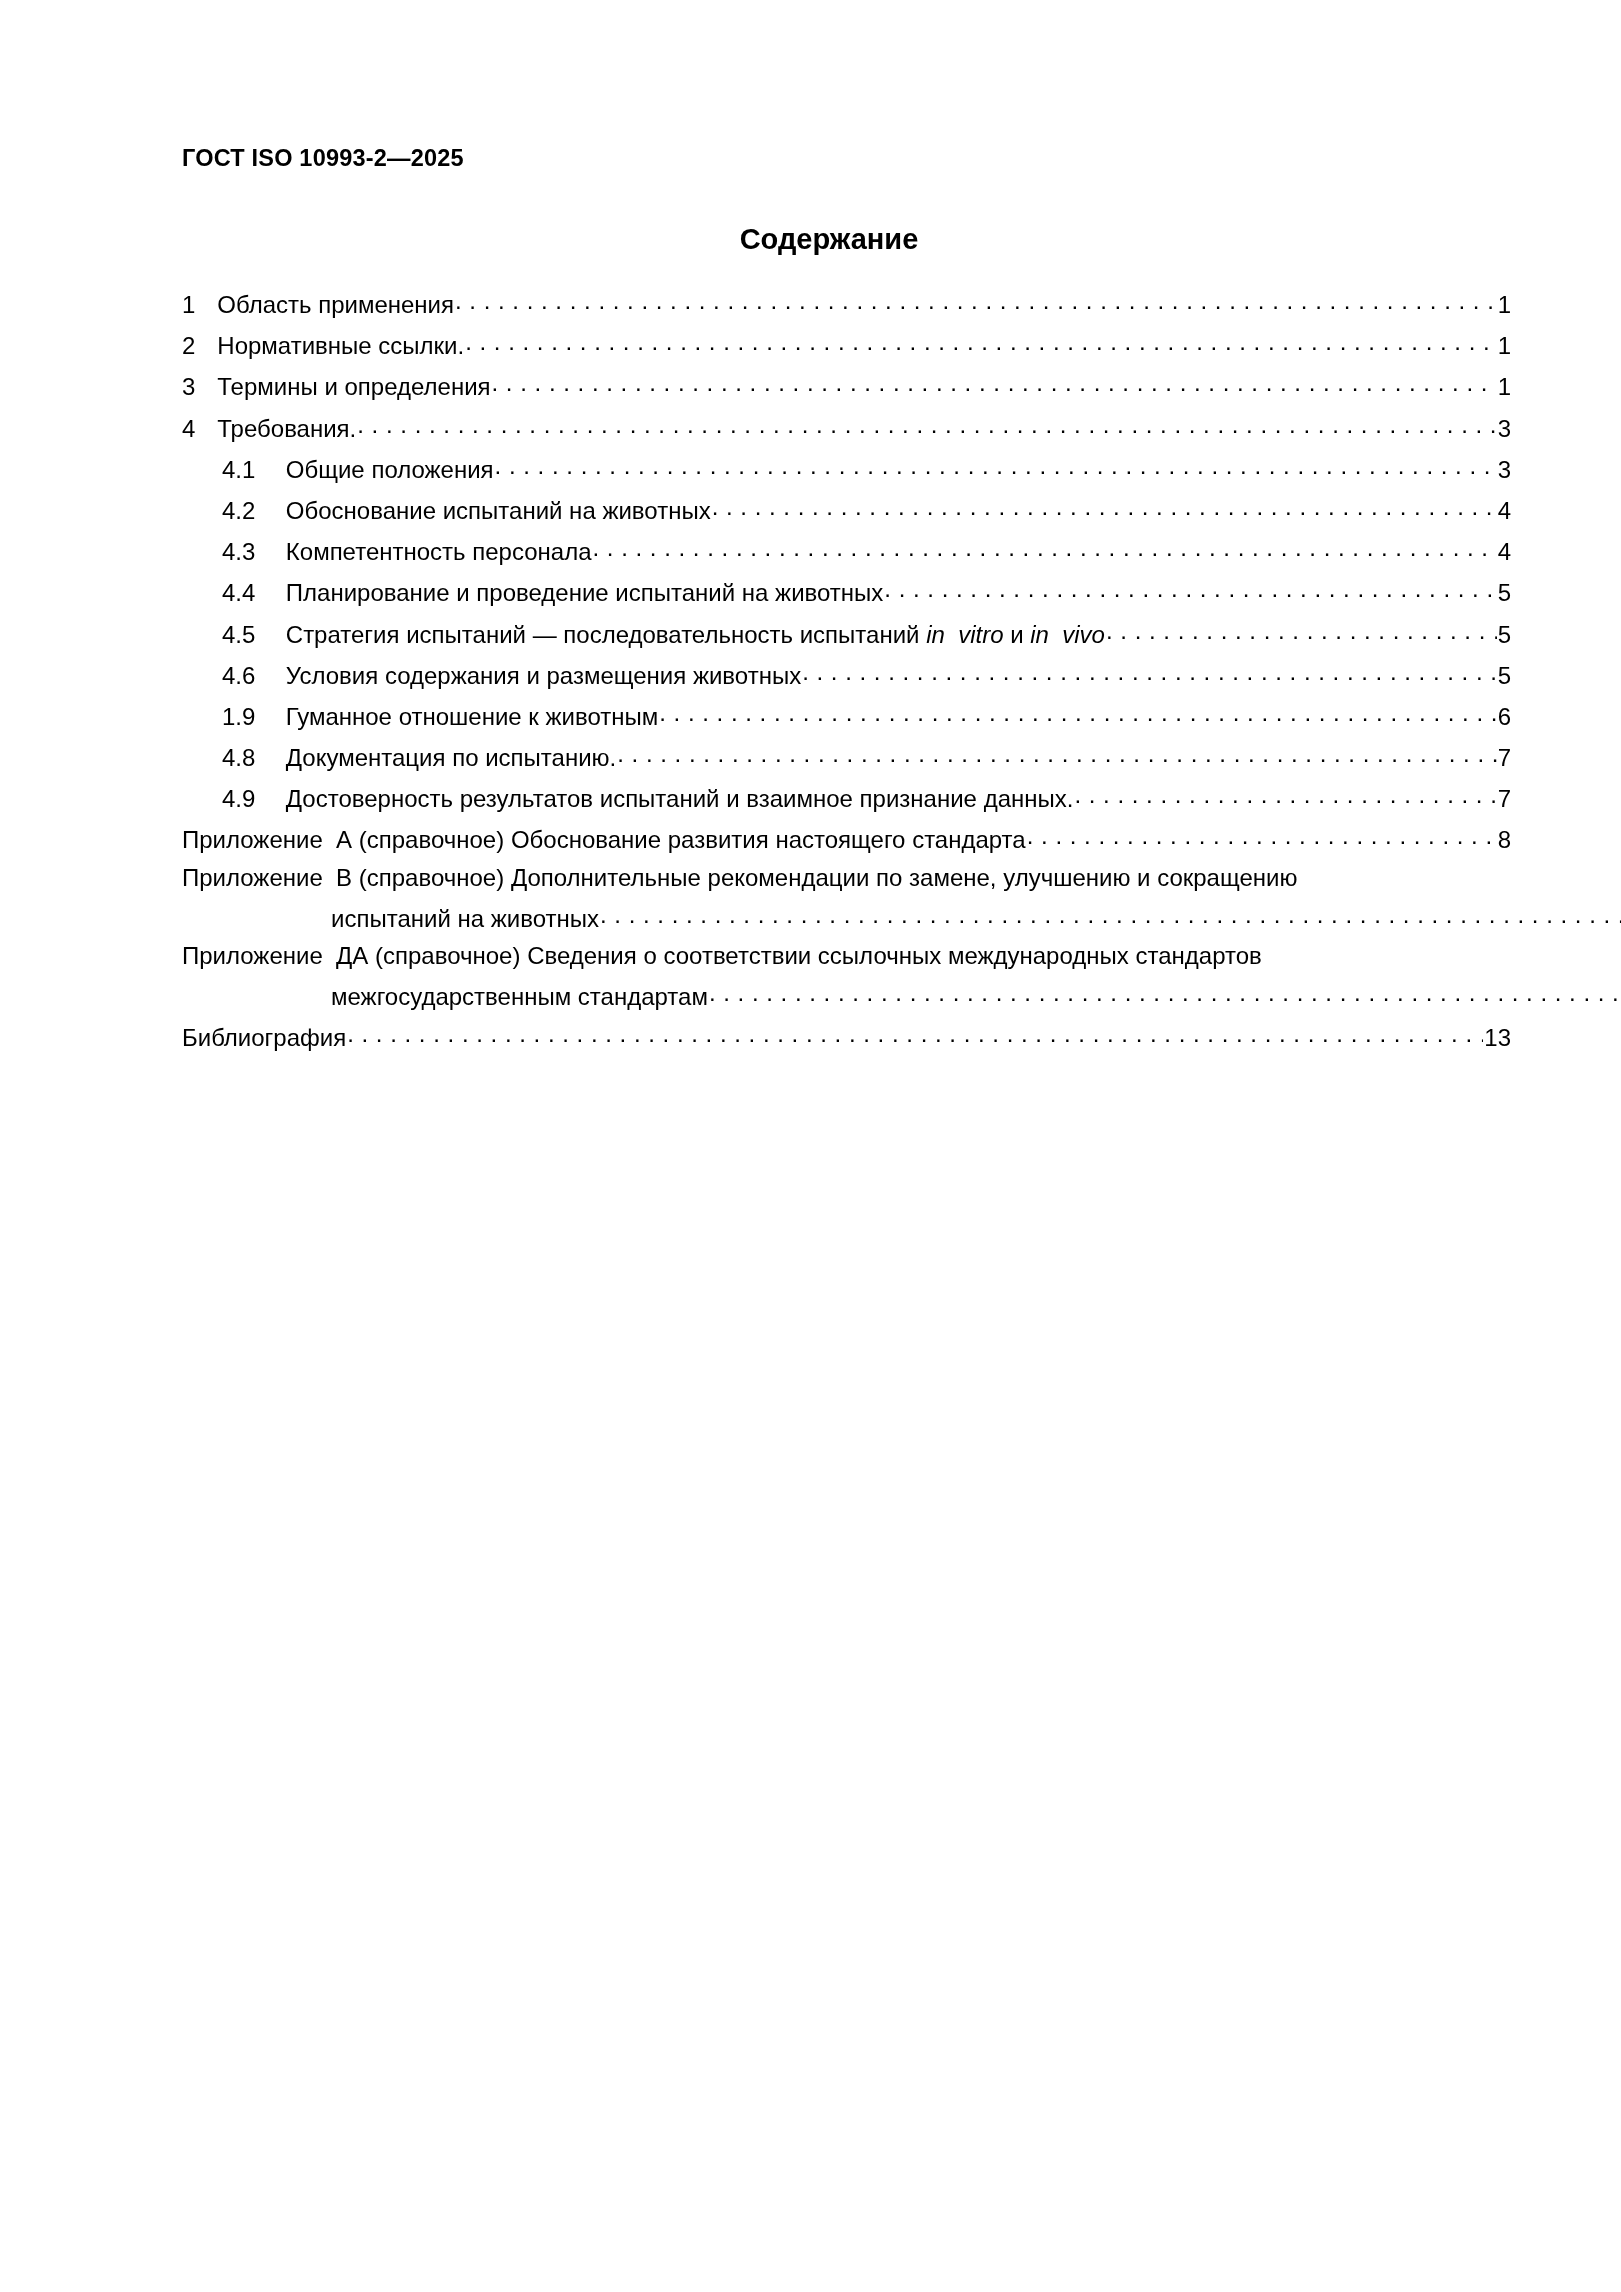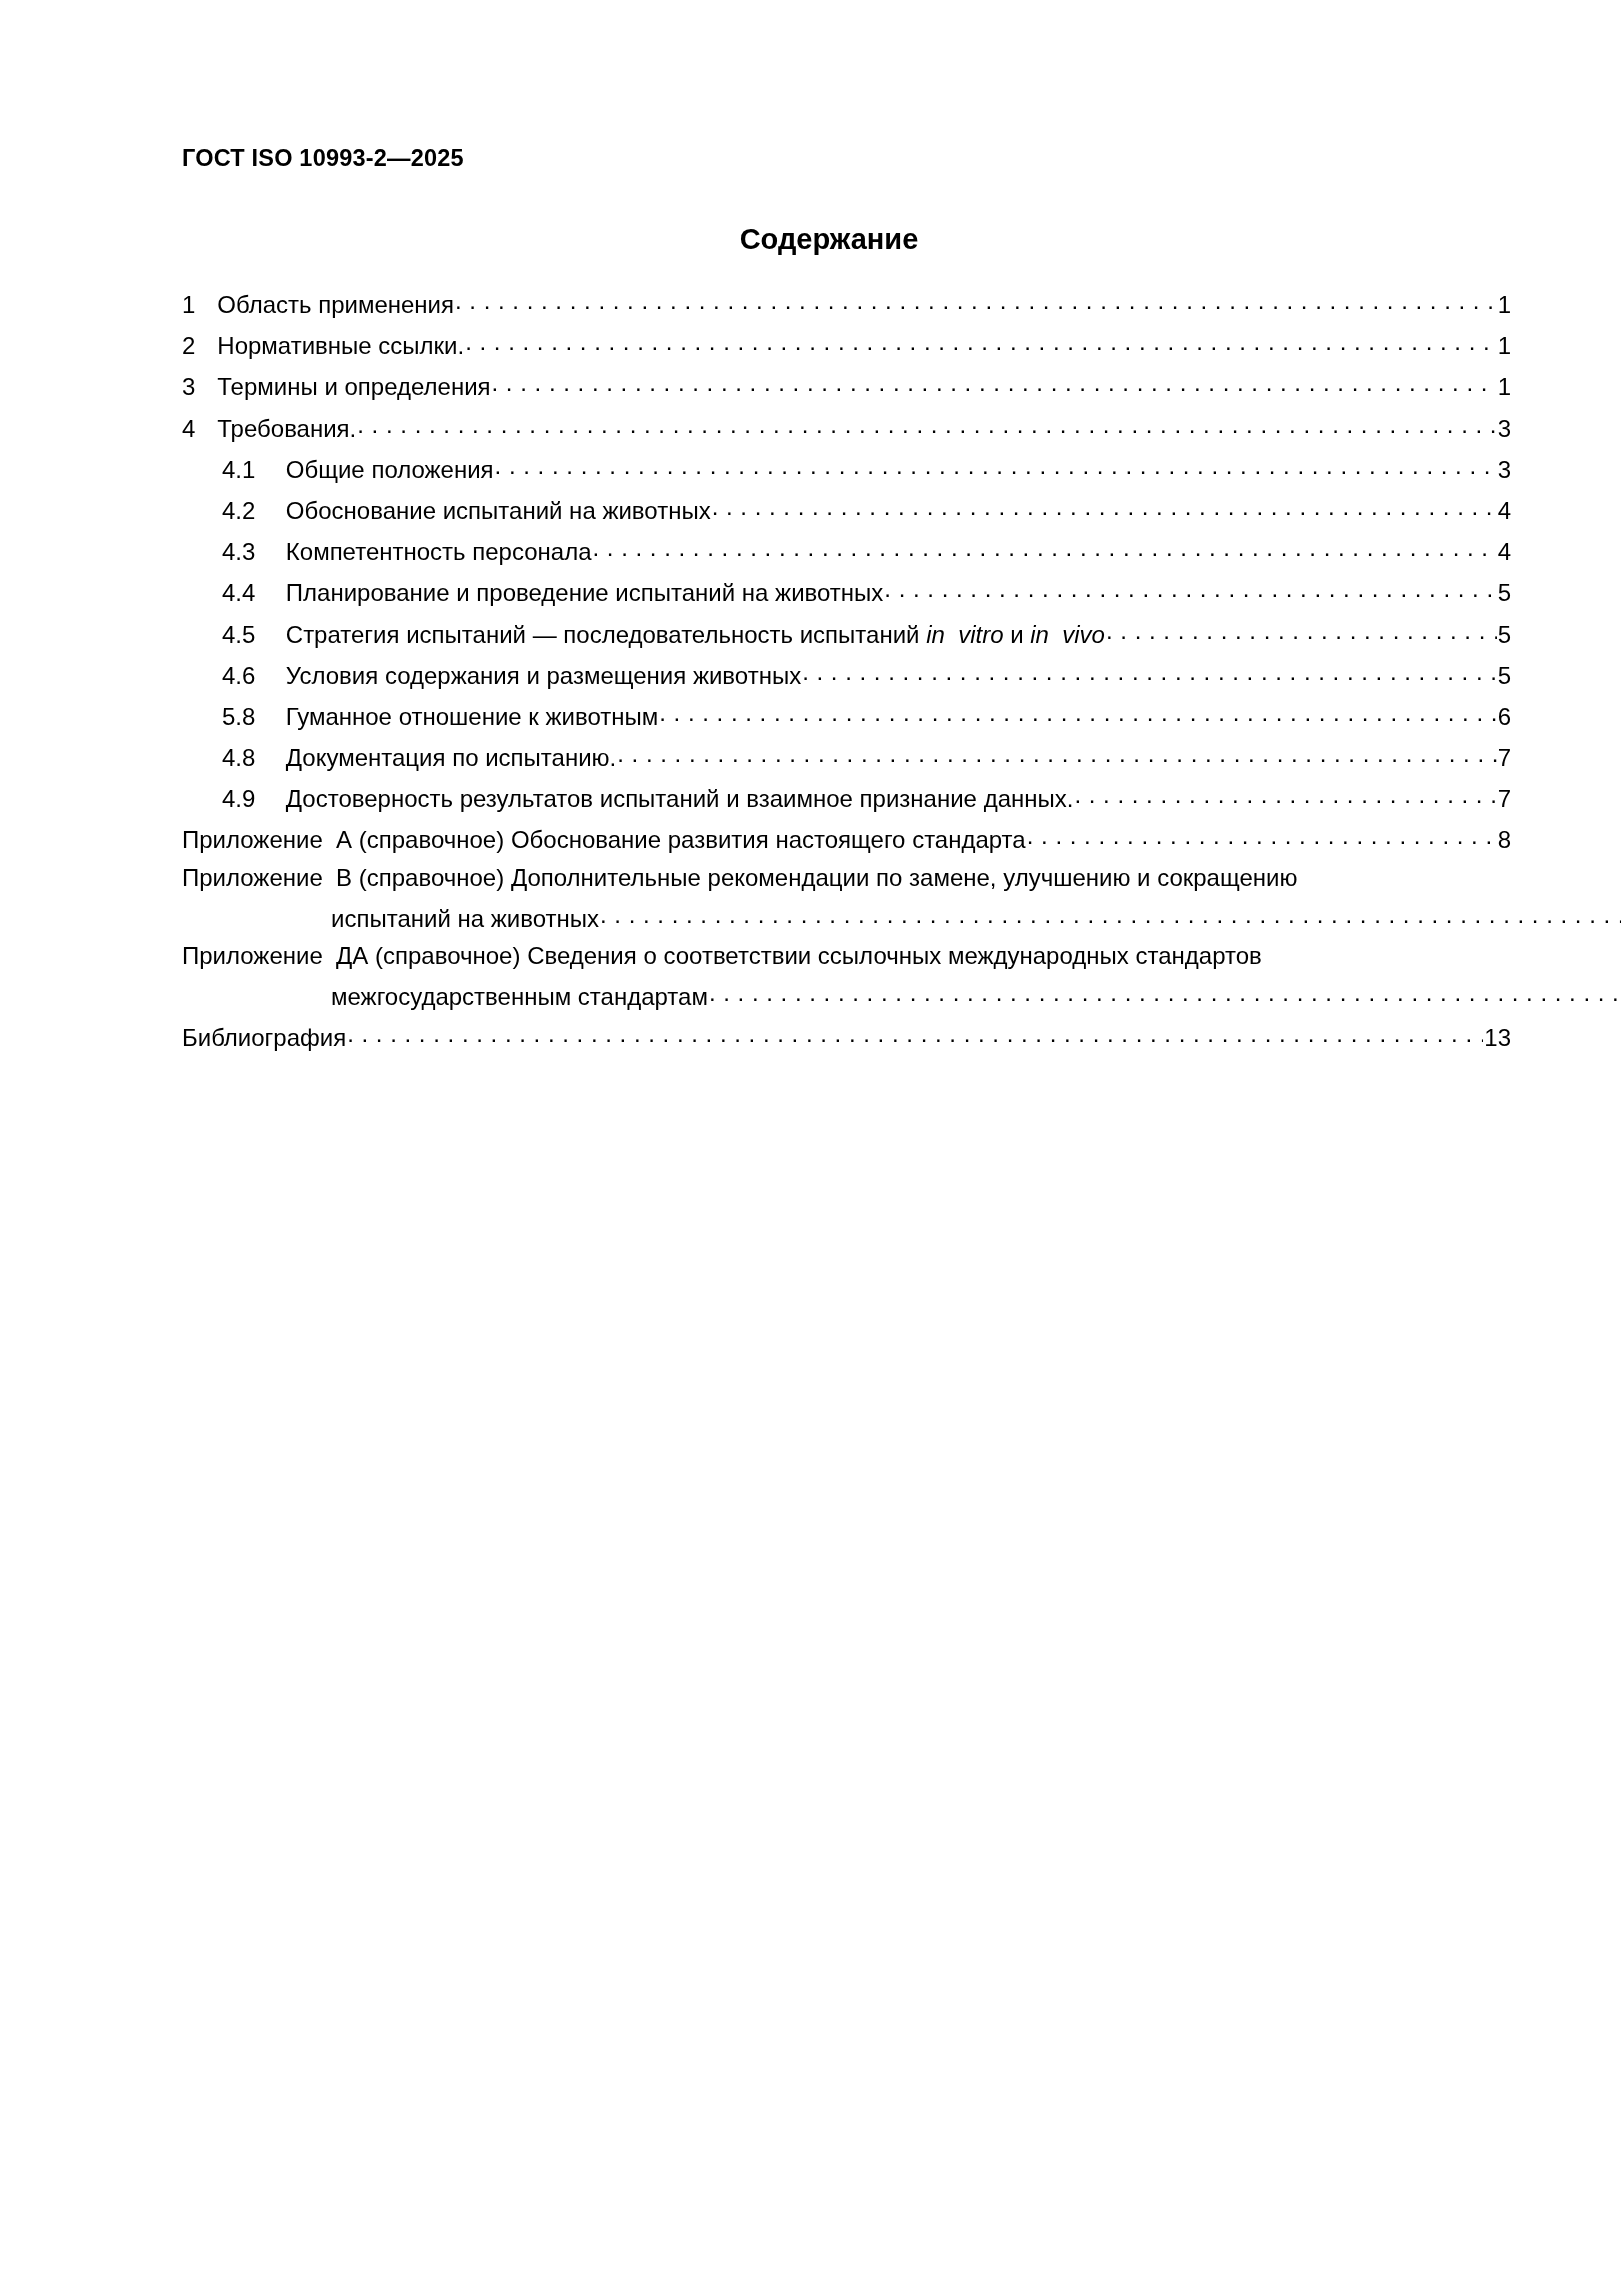--- a/index.html
+++ b/index.html
@@ -204,21 +204,21 @@
       <div class="toc-entry lvl-2">
         <div class="toc-line first">
           <span class="toc-num">4.6</span>
           <span class="toc-label">Условия содержания и размещения животных</span>
           <span class="leader"></span>
           <span class="toc-page">5</span>
         </div>
       </div>
       <div class="toc-entry lvl-2">
         <div class="toc-line first">
-          <span class="toc-num">5.8</span>
+          <span class="toc-num">1.9</span>
           <span class="toc-label">Гуманное отношение к животным</span>
           <span class="leader"></span>
           <span class="toc-page">6</span>
         </div>
       </div>
       <div class="toc-entry lvl-2">
         <div class="toc-line first">
           <span class="toc-num">4.8</span>
           <span class="toc-label">Документация по испытанию.</span>
           <span class="leader"></span>

